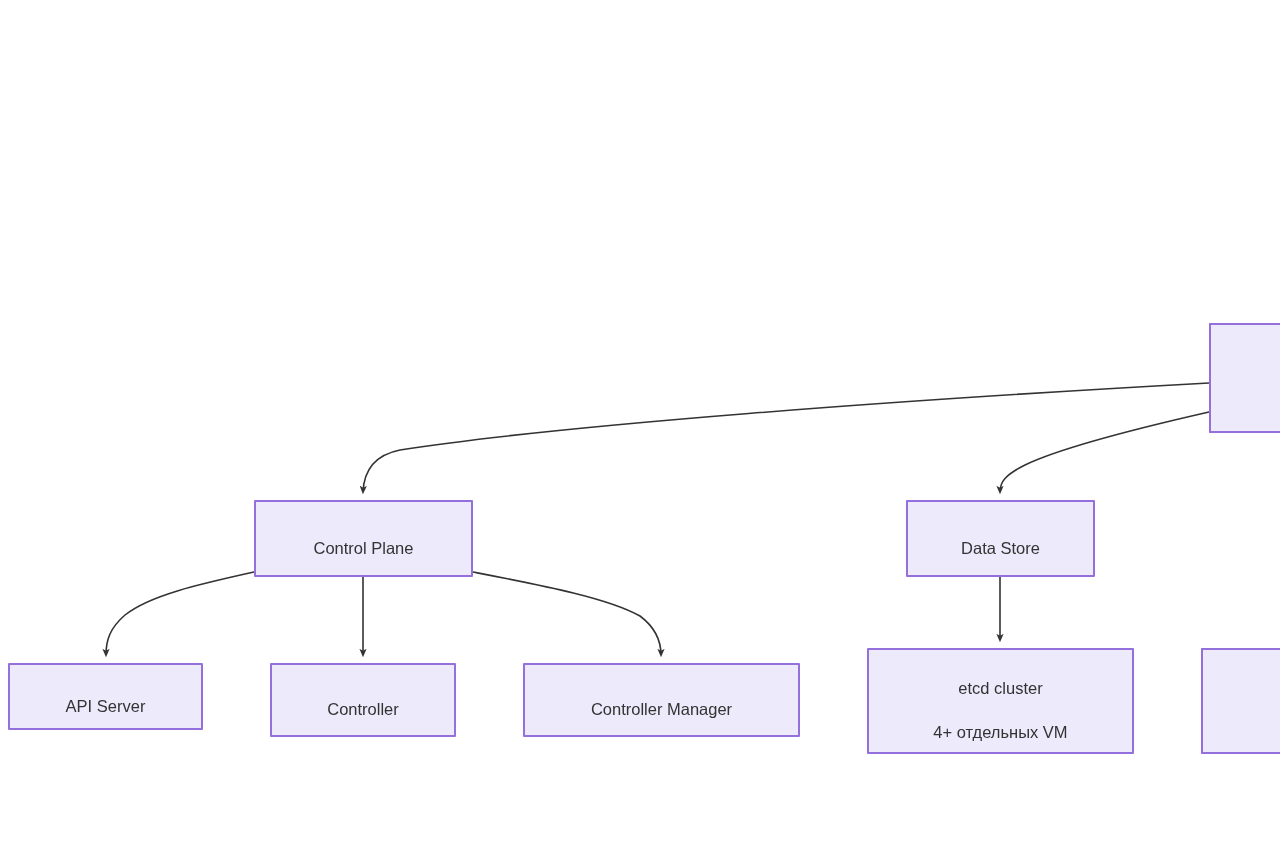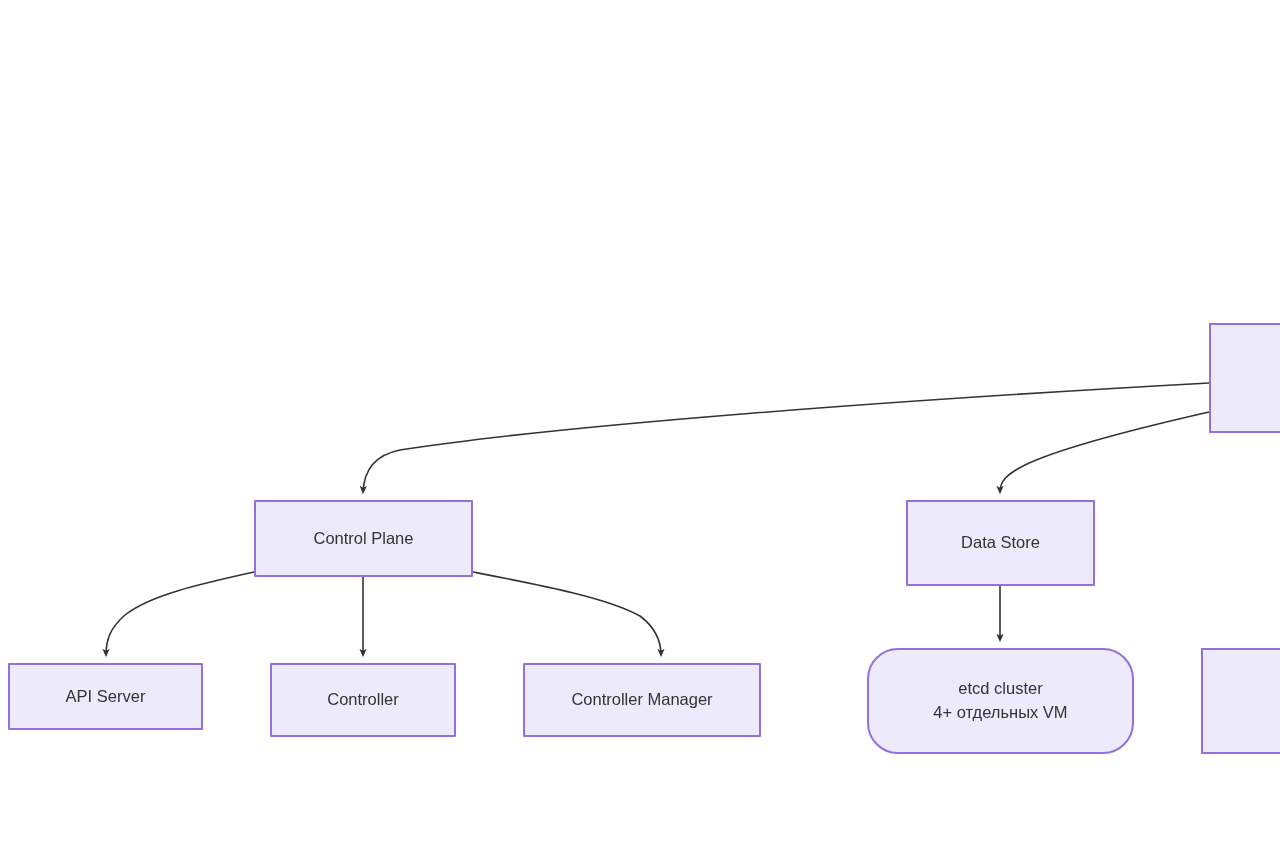--- a/index.html
+++ b/index.html
@@ -39,20 +39,21 @@
     align-items: center;
     justify-content: center;
     color: #333333;
     font-size: 16.5px;
     line-height: 1.45;
     text-align: center;
     white-space: nowrap;
   }
   .node-label {
     display: block;
+    margin-top: 20px;
   }
   .node.align-right {
     align-items: flex-end;
     padding-right: 0;
   }
 </style>
 </head>
 <body>
 
 <div id="diagram-canvas">
@@ -79,37 +80,37 @@
 
   <div class="node align-right" style="left:1209px; top:323px; width:120px; height:110px; border-right:none; padding-right:8px;">
     
     
   </div>
 
   <div class="node" style="left:254px; top:500px; width:219px; height:77px;">
     <span class="node-label">Control Plane</span>
   </div>
 
-  <div class="node" style="left:906px; top:500px; width:189px; height:86px;">
+  <div class="node" style="left:906px; top:500px; width:189px; height:77px;">
     <span class="node-label">Data Store</span>
   </div>
 
   <div class="node" style="left:8px; top:663px; width:195px; height:67px;">
     <span class="node-label">API Server</span>
   </div>
 
   <div class="node" style="left:270px; top:663px; width:186px; height:74px;">
     <span class="node-label">Controller</span>
   </div>
 
-  <div class="node" style="left:523px; top:663px; width:238px; height:74px;">
+  <div class="node" style="left:523px; top:663px; width:277px; height:74px;">
     <span class="node-label">Controller Manager</span>
   </div>
 
-  <div class="node" style="left:867px; top:648px; width:267px; height:106px;border-radius:31px;">
+  <div class="node" style="left:867px; top:648px; width:267px; height:106px;">
     <span class="node-label">etcd cluster</span>
     <span class="node-label">4+ отдельных VM</span>
   </div>
 
   <div class="node align-right" style="left:1201px; top:648px; width:120px; height:106px; border-right:none; padding-right:8px;">
     
   </div>
 
 </div>
 

